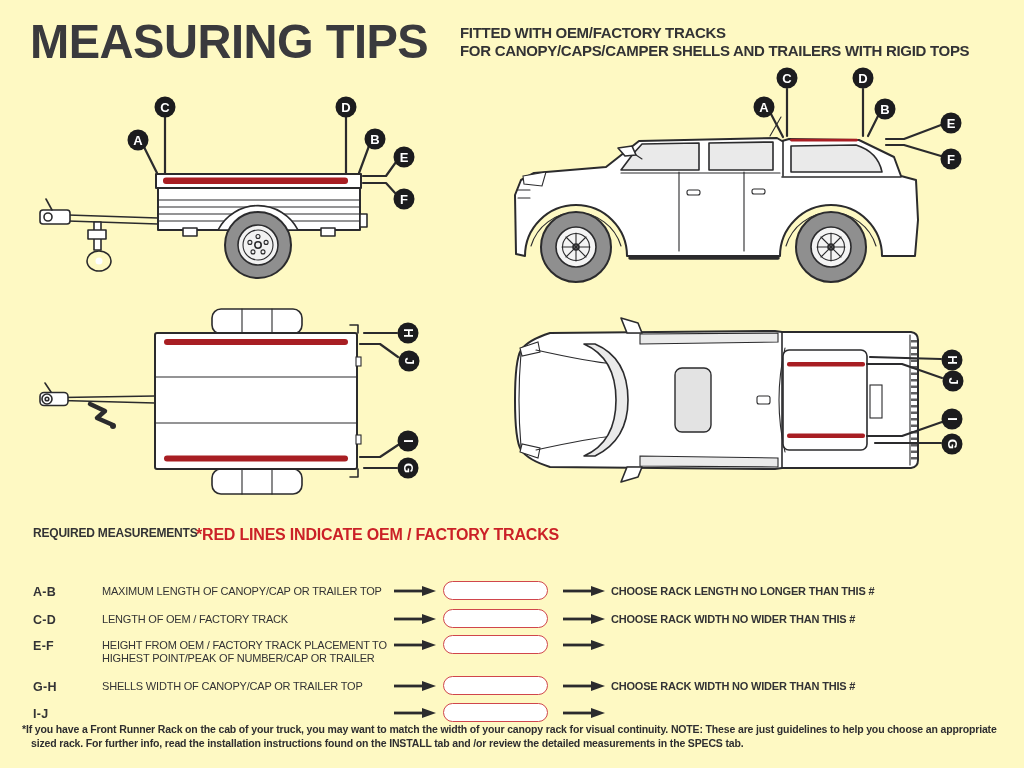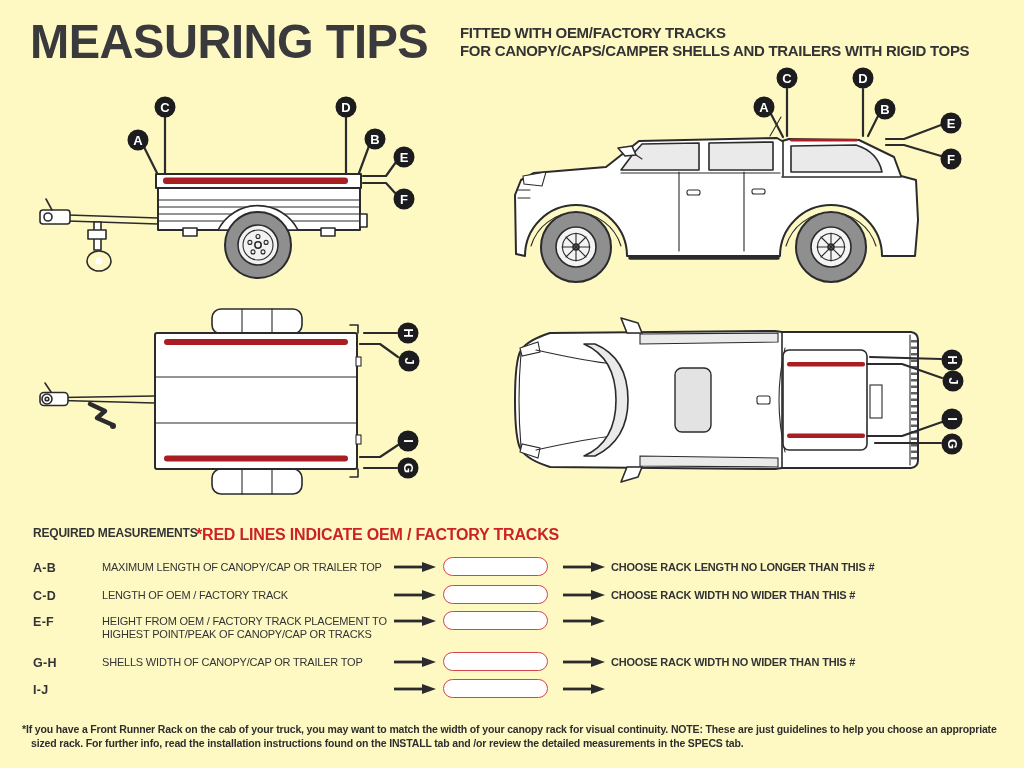--- a/index.html
+++ b/index.html
@@ -18,21 +18,21 @@
   .wfill{fill:#fff;}
   .glass{fill:#eaeaea;}
   .lead{stroke:#2b2b2d;stroke-width:2.2;fill:none;stroke-linecap:round;stroke-linejoin:round;}
   .track{fill:#a81e23;stroke:none;}
   .marker circle{fill:#1c1c1e;stroke:none;}
   .marker text{fill:#fff;font-family:"Liberation Sans",sans-serif;font-weight:bold;
                font-size:13px;text-anchor:middle;}
   .sec-title{position:absolute;left:33px;top:526px;font-size:12px;font-weight:bold;letter-spacing:-0.2px;}
   .red-note{position:absolute;left:196px;top:526px;font-size:16px;font-weight:bold;
             letter-spacing:-0.2px;color:#cb2127;}
-  .m-row{position:absolute;left:0;width:905px;height:30px;}
+  .m-row{position:absolute;left:0;width:905px;height:30px;margin-top:24px;}
   .r1{top:560px}.r2{top:588px}.r3{top:614px}.r4{top:655px}.r5{top:682px}
   .row-id{position:absolute;left:33px;top:1px;font-size:12.5px;font-weight:bold;letter-spacing:0.3px;}
   .row-desc{position:absolute;left:72px;top:1px;font-size:11px;font-weight:normal;
             letter-spacing:-0.2px;line-height:13px;padding-left:30px;}
   .row-desc div{white-space:nowrap;}
   .row-instr{position:absolute;left:611px;top:1px;font-size:11px;font-weight:bold;
              letter-spacing:-0.2px;line-height:13px;}
   .row-instr div{white-space:nowrap;text-align:center;}
   .arrow1{position:absolute;left:394px;top:1px;}
   .arrow2{position:absolute;left:563px;top:1px;}
@@ -345,21 +345,21 @@
       </svg>
     <div class="row-instr">
       <div>CHOOSE RACK WIDTH NO WIDER THAN THIS #</div>
     </div>
   </div>
 
   <div class="m-row r3">
     <div class="row-id">E-F</div>
     <div class="row-desc">
       <div>HEIGHT FROM OEM / FACTORY TRACK PLACEMENT TO</div>
-      <div>HIGHEST POINT/PEAK OF CANOPY/CAP OR TRACKS</div>
+      <div>HIGHEST POINT/PEAK OF NUMBER/CAP OR TRAILER</div>
     </div>
     <svg class="arrow1" width="42" height="12">
       <line x1="0" y1="6" x2="30" y2="6" stroke="#2b2b2d" stroke-width="2.8"></line>
         <polygon points="28,1 42,6 28,11" fill="#2b2b2d"></polygon>
       </svg>
     <div class="pill"></div>
     <svg class="arrow2" width="42" height="12">
       <line x1="0" y1="6" x2="30" y2="6" stroke="#2b2b2d" stroke-width="2.8"></line>
         <polygon points="28,1 42,6 28,11" fill="#2b2b2d"></polygon>
       </svg>

